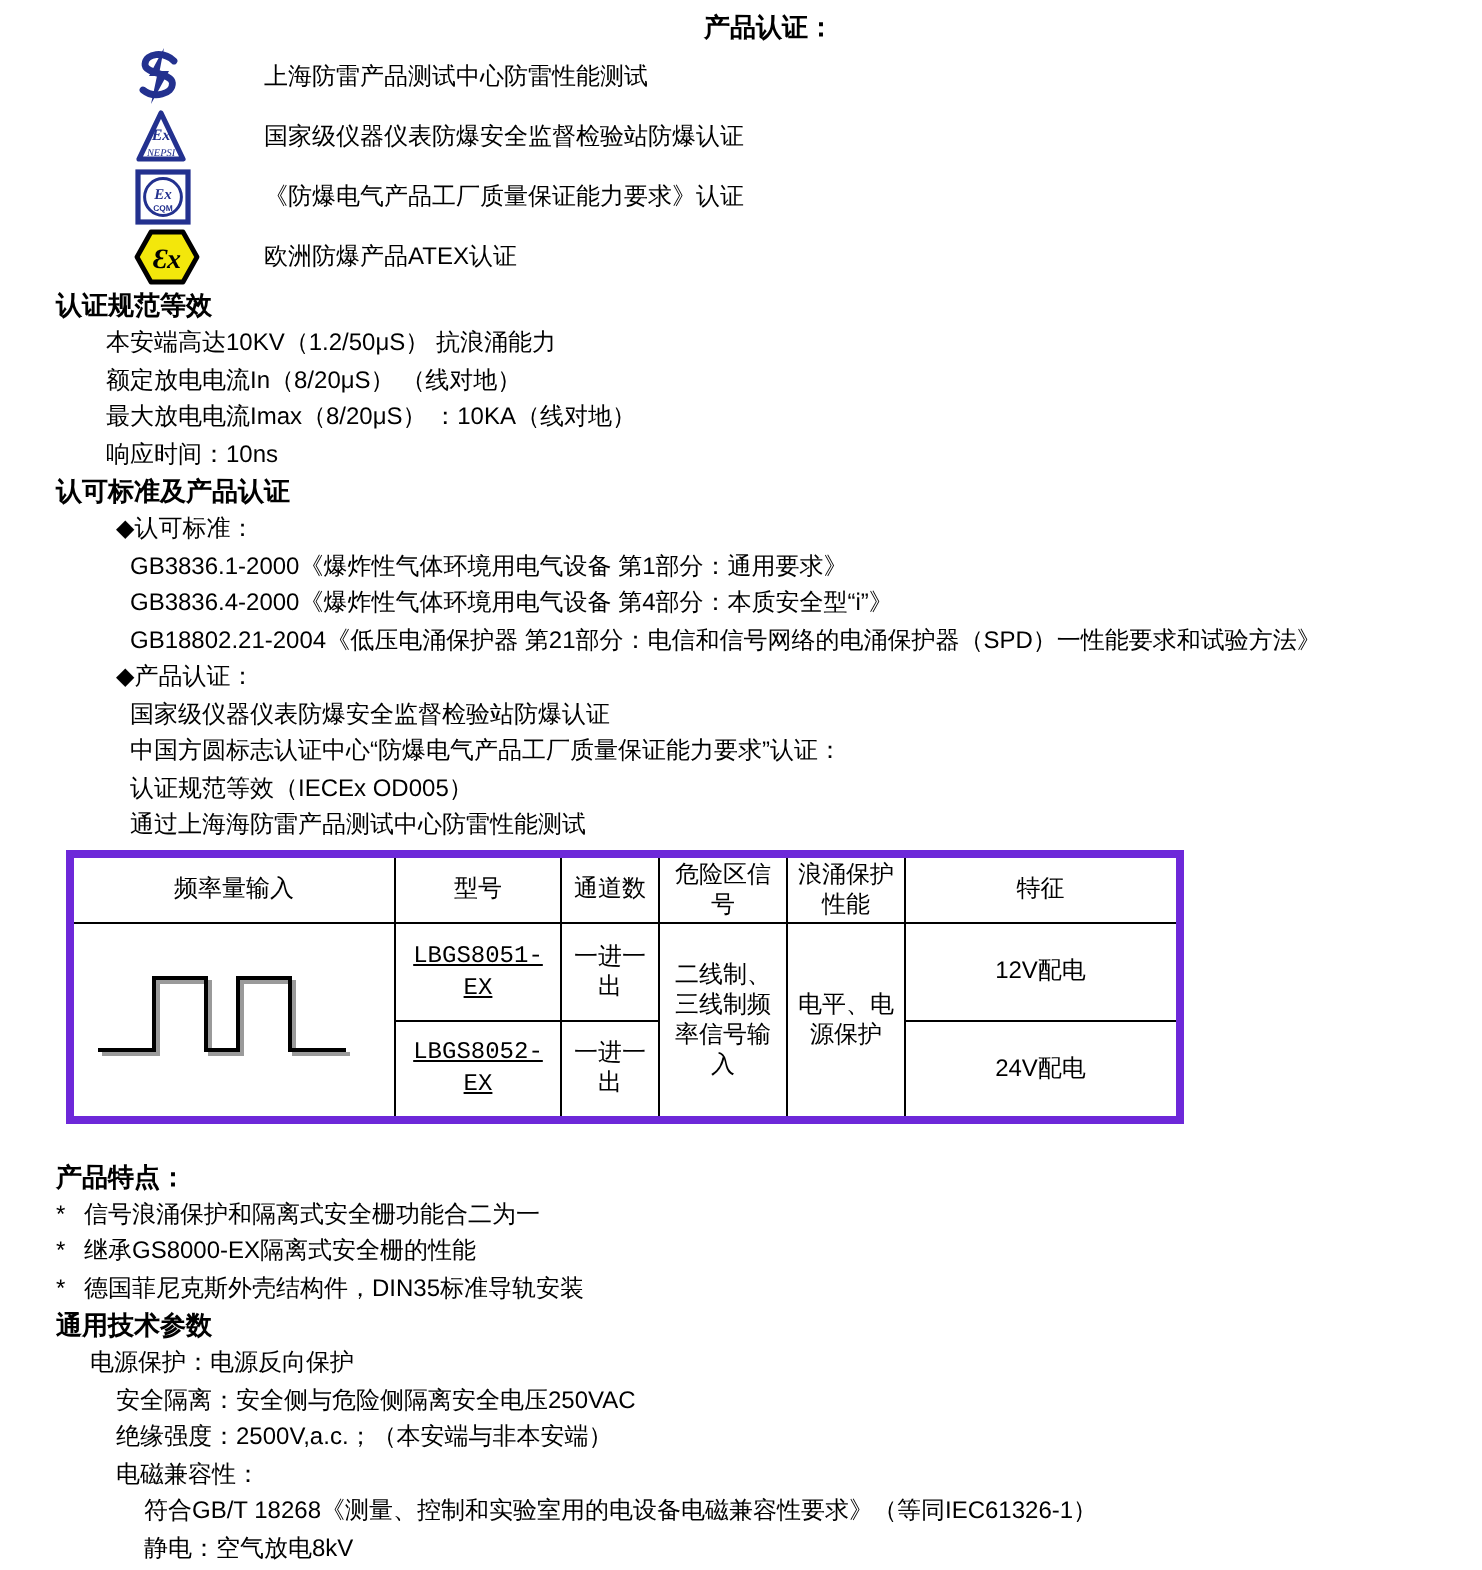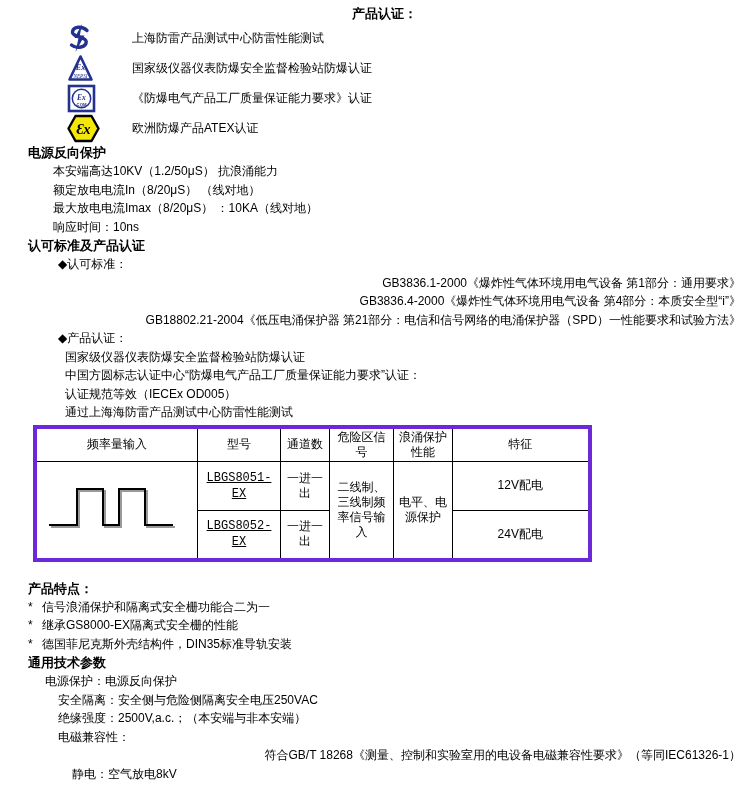--- a/index.html
+++ b/index.html
@@ -35,21 +35,21 @@
     text-align:center;vertical-align:middle;
     padding:1px 2px;
     font-size:12px;line-height:15px;
     overflow:hidden;
   }
   tr.hdr{height:20px;}
   tr.datarow{height:47px;}
   .model-link{color:#000;text-decoration:underline;font-family:"Liberation Mono","DejaVu Sans Mono",monospace;font-size:12px;}
   .wave-cell{background:#fff;}
   .feat-bullet{display:inline-block;width:14px;}
-  .nowrap{white-space:nowrap;text-align:right;}
+  .nowrap{white-space:nowrap;}
 </style>
 </head>
 <body>
 
 <div class="page">
 
   <div class="sec-title" style="padding-top:4px;text-align:center;">产品认证：</div>
 
   <div class="cert-row">
     <span class="cert-icon-box">
@@ -87,21 +87,21 @@
   <div class="cert-row">
     <span class="cert-icon-box">
       <svg width="33" height="29" viewBox="0 0 33 29">
         <polygon points="8.5,2 24.5,2 31.5,14.5 24.5,27 8.5,27 1.5,14.5" fill="#f3e70b" stroke="#000000" stroke-width="2.4" stroke-linejoin="round"></polygon>
         <text x="16.5" y="20" font-size="14" font-style="italic" font-weight="bold" fill="#000000" text-anchor="middle" font-family="'Liberation Serif','DejaVu Serif',serif">Ɛx</text>
       </svg>
     </span>
     <span class="cert-text">欧洲防爆产品ATEX认证</span>
   </div>
 
-  <div class="sec-title">电源反向保护</div>
+  <div class="sec-title">认证规范等效</div>
   <div class="ln-surge">本安端高达10KV（1.2/50μS） 抗浪涌能力</div>
   <div class="ln-surge">额定放电电流In（8/20μS） （线对地）</div>
   <div class="ln-surge">最大放电电流Imax（8/20μS） ：10KA（线对地）</div>
   <div class="ln-surge">响应时间：10ns</div>
 
   <div class="sec-title">认可标准及产品认证</div>
   <div class="ln-diamond">◆认可标准：</div>
   <div class="ln-std nowrap">GB3836.1-2000《爆炸性气体环境用电气设备 第1部分：通用要求》</div>
   <div class="ln-std nowrap">GB3836.4-2000《爆炸性气体环境用电气设备 第4部分：本质安全型“i”》</div>
   <div class="ln-std nowrap">GB18802.21-2004《低压电涌保护器 第21部分：电信和信号网络的电涌保护器（SPD）一性能要求和试验方法》</div>

